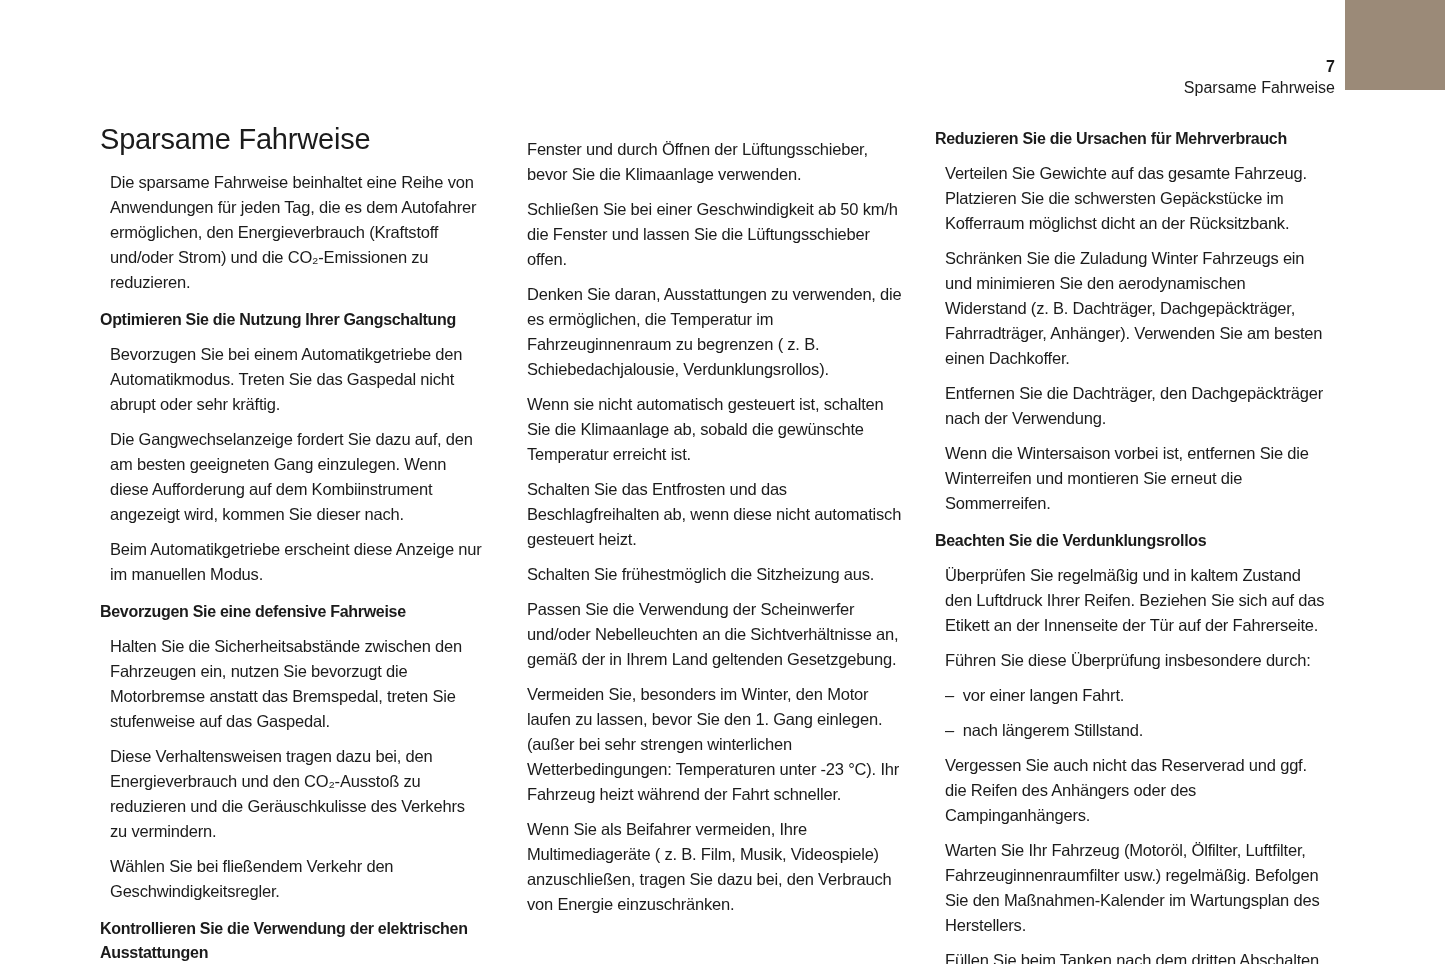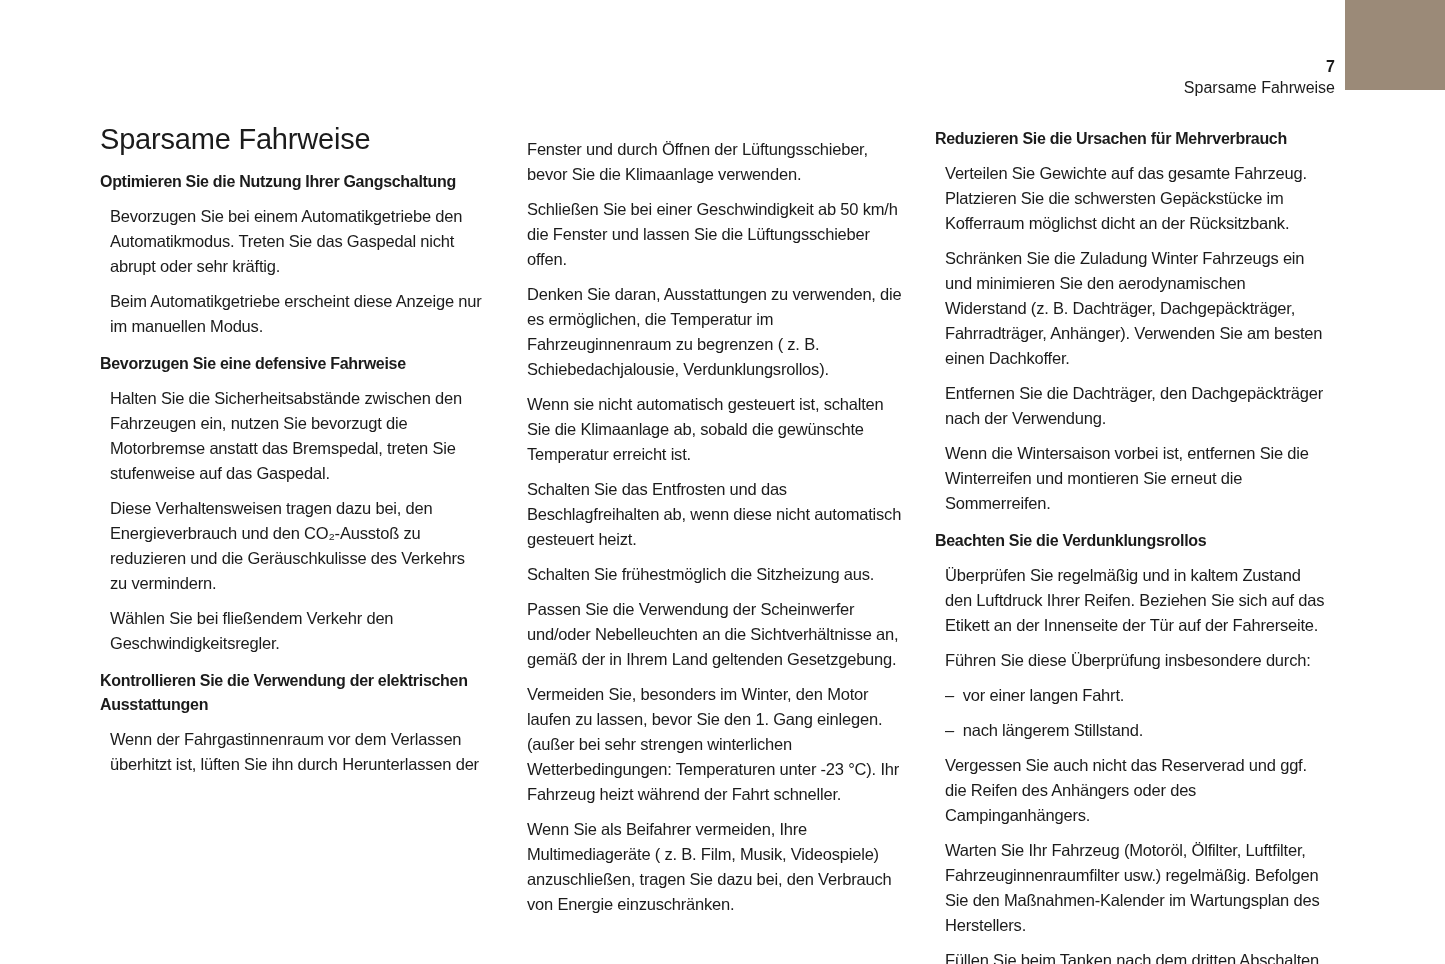--- a/index.html
+++ b/index.html
@@ -71,22 +71,24 @@
 
   <div class="corner-tab" style="background: rgb(155, 138, 120);"></div>
 
   <div class="page-head">
     <div class="page-num">7</div>
     <div class="running-header">Sparsame Fahrweise</div>
   </div>
 
   <div class="col col1">
     <h1 class="title">Sparsame Fahrweise</h1>
+    <p>Die sparsame Fahrweise beinhaltet eine Reihe von Anwendungen für jeden Tag, die es dem Autofahrer ermöglichen, den Energieverbrauch (Kraftstoff und/oder Strom) und die CO₂-Emissionen zu reduzieren.</p>
     <h2 class="sub">Optimieren Sie die Nutzung Ihrer Gangschaltung</h2>
     <p>Bevorzugen Sie bei einem Automatikgetriebe den Automatikmodus. Treten Sie das Gaspedal nicht abrupt oder sehr kräftig.</p>
+    <p>Die Gangwechselanzeige fordert Sie dazu auf, den am besten geeigneten Gang einzulegen. Wenn diese Aufforderung auf dem Kombiinstrument angezeigt wird, kommen Sie dieser nach.</p>
     <p>Beim Automatikgetriebe erscheint diese Anzeige nur im manuellen Modus.</p>
     <h2 class="sub">Bevorzugen Sie eine defensive Fahrweise</h2>
     <p>Halten Sie die Sicherheitsabstände zwischen den Fahrzeugen ein, nutzen Sie bevorzugt die Motorbremse anstatt das Bremspedal, treten Sie stufenweise auf das Gaspedal.</p>
     <p>Diese Verhaltensweisen tragen dazu bei, den Energieverbrauch und den CO₂-Ausstoß zu reduzieren und die Geräuschkulisse des Verkehrs zu vermindern.</p>
     <p>Wählen Sie bei fließendem Verkehr den Geschwindigkeitsregler.</p>
     <h2 class="sub">Kontrollieren Sie die Verwendung der elektrischen Ausstattungen</h2>
     <p>Wenn der Fahrgastinnenraum vor dem Verlassen überhitzt ist, lüften Sie ihn durch Herunterlassen der</p>
   </div>
 
   <div class="col col2">

